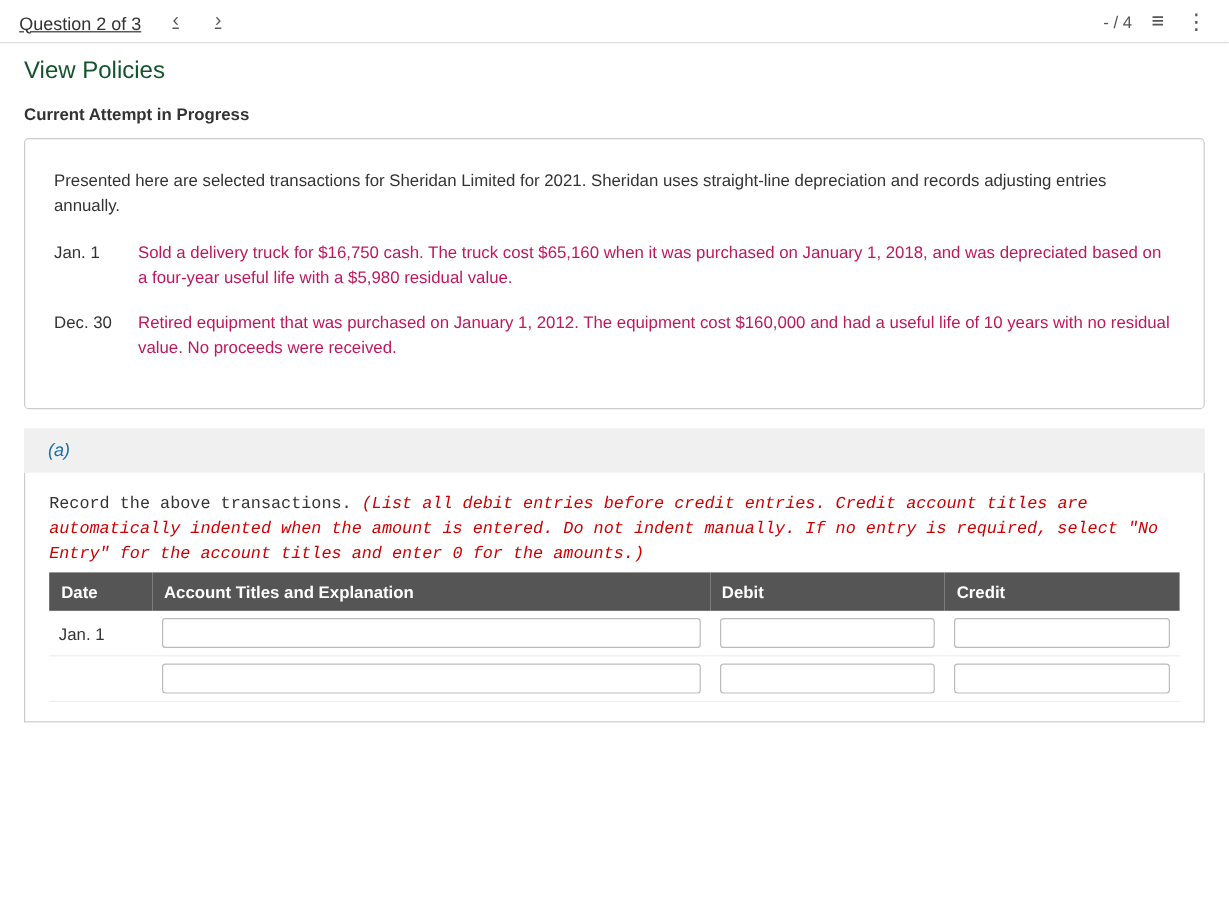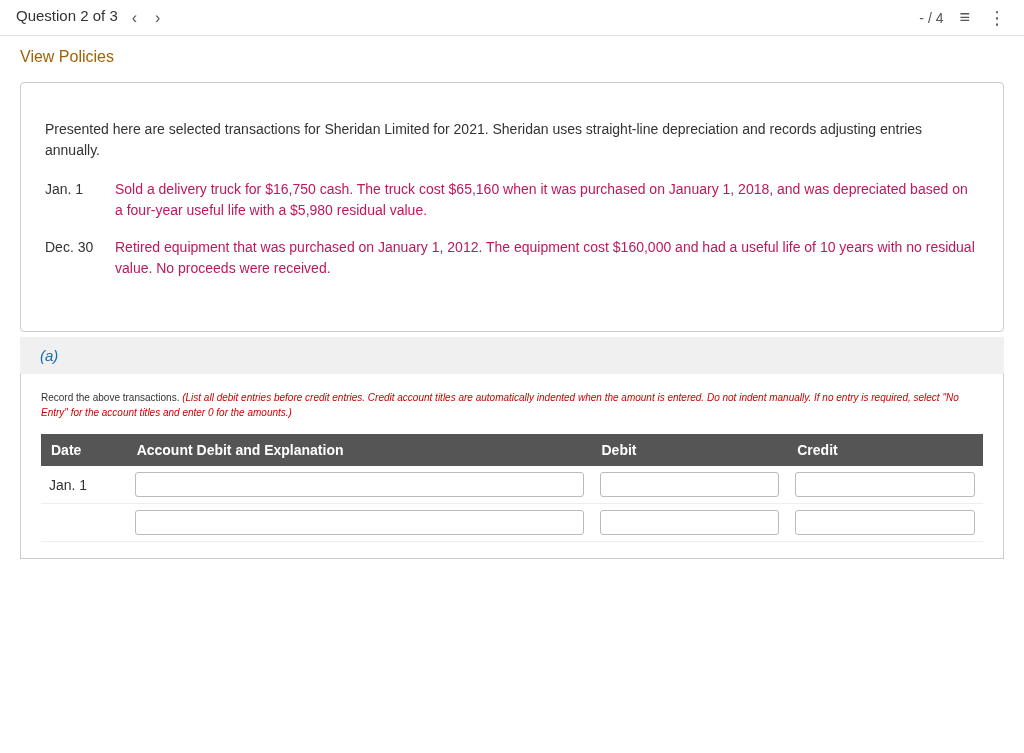--- a/index.html
+++ b/index.html
@@ -15,22 +15,23 @@
     .header {
       display: flex;
       align-items: center;
       justify-content: space-between;
       padding: 6px 16px;
       border-bottom: 1px solid #ddd;
       height: 36px;
     }
     .header-left {
       display: flex;
-      align-items: flex-start;
-      gap: 10px;
+      align-items: flex-end;
+      gap: 22px;
+      text-decoration: underline;
     }
     .header-title {
       font-size: 15px;
       color: #333;
     }
     .nav-arrow {
       cursor: pointer;
       font-size: 16px;
       color: #555;
       background: none;
@@ -54,40 +55,40 @@
       color: #555;
       padding: 2px;
     }
 
     
     .body-content {
       padding: 12px 20px;
     }
 
     .view-policies {
-      color: #a16207;
-      font-size: 16px;
+      color: #14532d;
+      font-size: 20px;
       text-decoration: none;
       cursor: pointer;
       display: inline-block;
       margin-bottom: 16px;
     }
 
     .current-attempt {
       font-weight: bold;
       font-size: 14px;
       margin-bottom: 12px;
     }
 
     
     .question-box {
       border: 1px solid #ccc;
       border-radius: 4px;
-      padding: 36px 24px;
-      margin-bottom: 5px;
+      padding: 24px 24px;
+      margin-bottom: 16px;
       background: #fff;
     }
     .question-intro {
       font-size: 14px;
       color: #333;
       margin-bottom: 18px;
       line-height: 1.5;
     }
     .transaction-table {
       width: 100%;
@@ -123,24 +124,25 @@
     }
 
     .section-body {
       border: 1px solid #ccc;
       border-top: none;
       padding: 16px 20px;
       background: #fff;
     }
 
     .instruction-text {
-      font-size: 10px;
-      color: #333;
-      margin-bottom: 14px;
+      font-size: 14px;
+      color: #333;
+      margin-bottom: 4px;
       line-height: 1.5;
+      font-family: Liberation Mono, monospace;
     }
     .instruction-bold-red {
       color: #cc0000;
       font-style: italic;
       font-weight: normal;
     }
 
     
     .journal-table {
       width: 100%;
@@ -206,20 +208,21 @@
     <span class="page-counter">- / 4</span>
     <button class="icon-btn">≡</button>
     <button class="icon-btn">⋮</button>
   </div>
 </div>
 
 <div class="body-content">
 
   <a class="view-policies">View Policies</a>
 
+  <div class="current-attempt">Current Attempt in Progress</div>
 
   
   <div class="question-box">
     <p class="question-intro">Presented here are selected transactions for Sheridan Limited for 2021. Sheridan uses straight-line depreciation and records adjusting entries annually.</p>
 
     <div class="transaction-table">
 
       <div class="transaction-row">
         <span class="trans-date">Jan. 1</span>
         <span class="trans-desc">Sold a delivery truck for $16,750 cash. The truck cost $65,160 when it was purchased on January 1, 2018, and was depreciated based on a four-year useful life with a $5,980 residual value.</span>
@@ -241,21 +244,21 @@
   
   <div class="section-body">
     <p class="instruction-text">
       <span>Record the above transactions. </span><span class="instruction-bold-red">(List all debit entries before credit entries. Credit account titles are automatically indented when the amount is entered. Do not indent manually. If no entry is required, select "No Entry" for the account titles and enter 0 for the amounts.)</span>
     </p>
 
     <table class="journal-table">
       <thead>
         <tr>
           <th>Date</th>
-          <th>Account Debit and Explanation</th>
+          <th>Account Titles and Explanation</th>
           <th class="num-col">Debit</th>
           <th class="num-col">Credit</th>
         </tr>
       </thead>
       <tbody>
 
         <tr>
           <td class="date-cell">
             <span>Jan.  1</span>
           </td>

